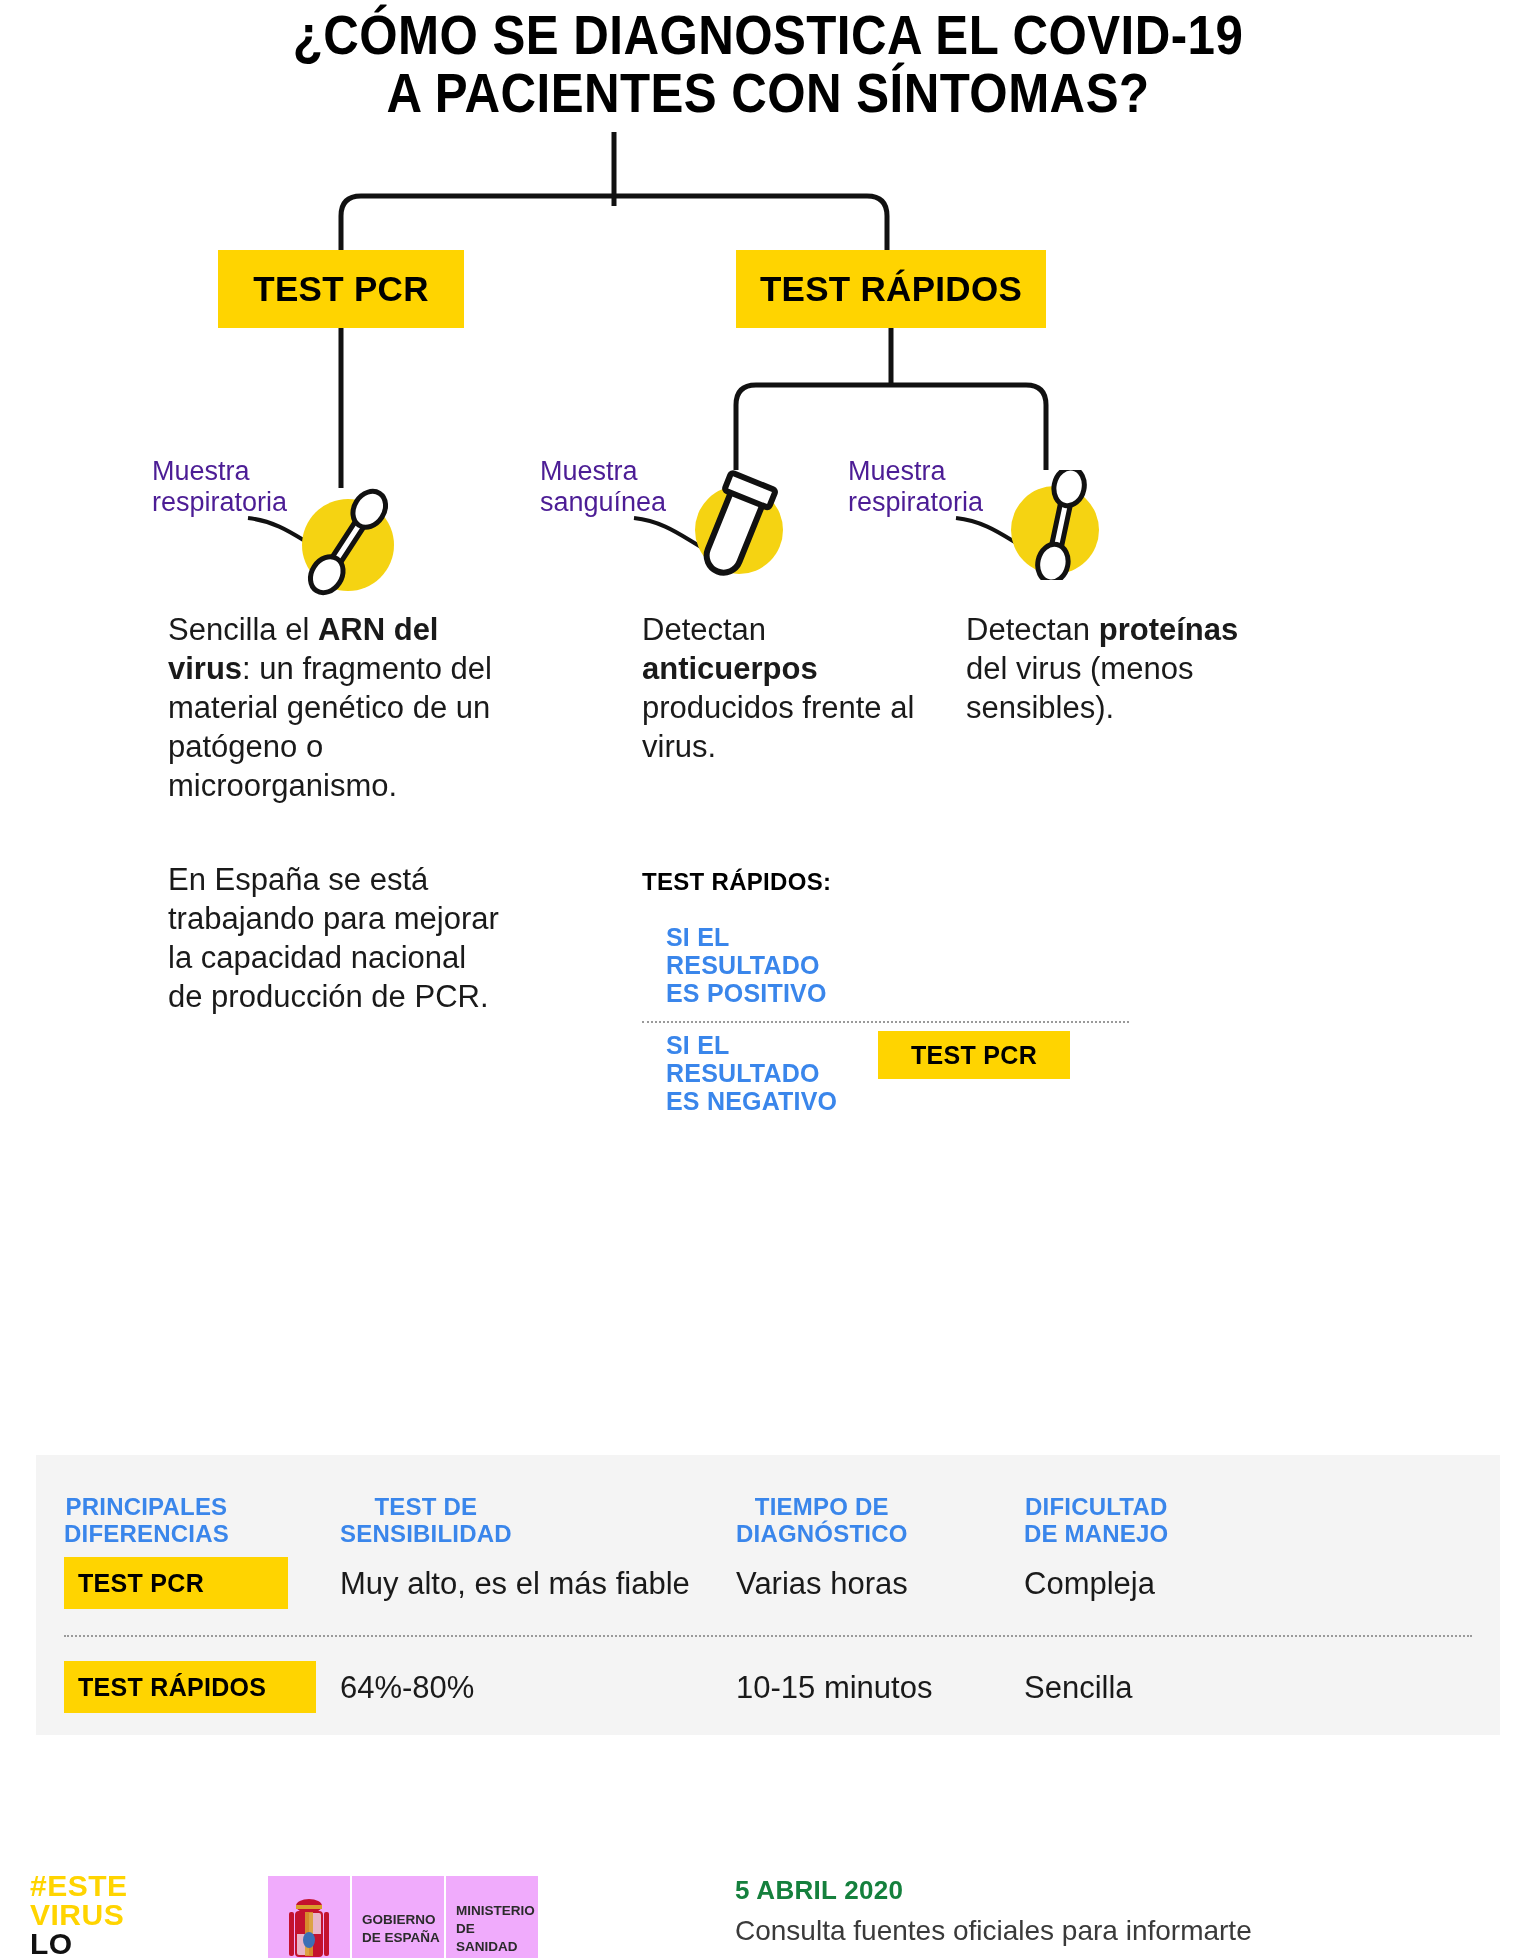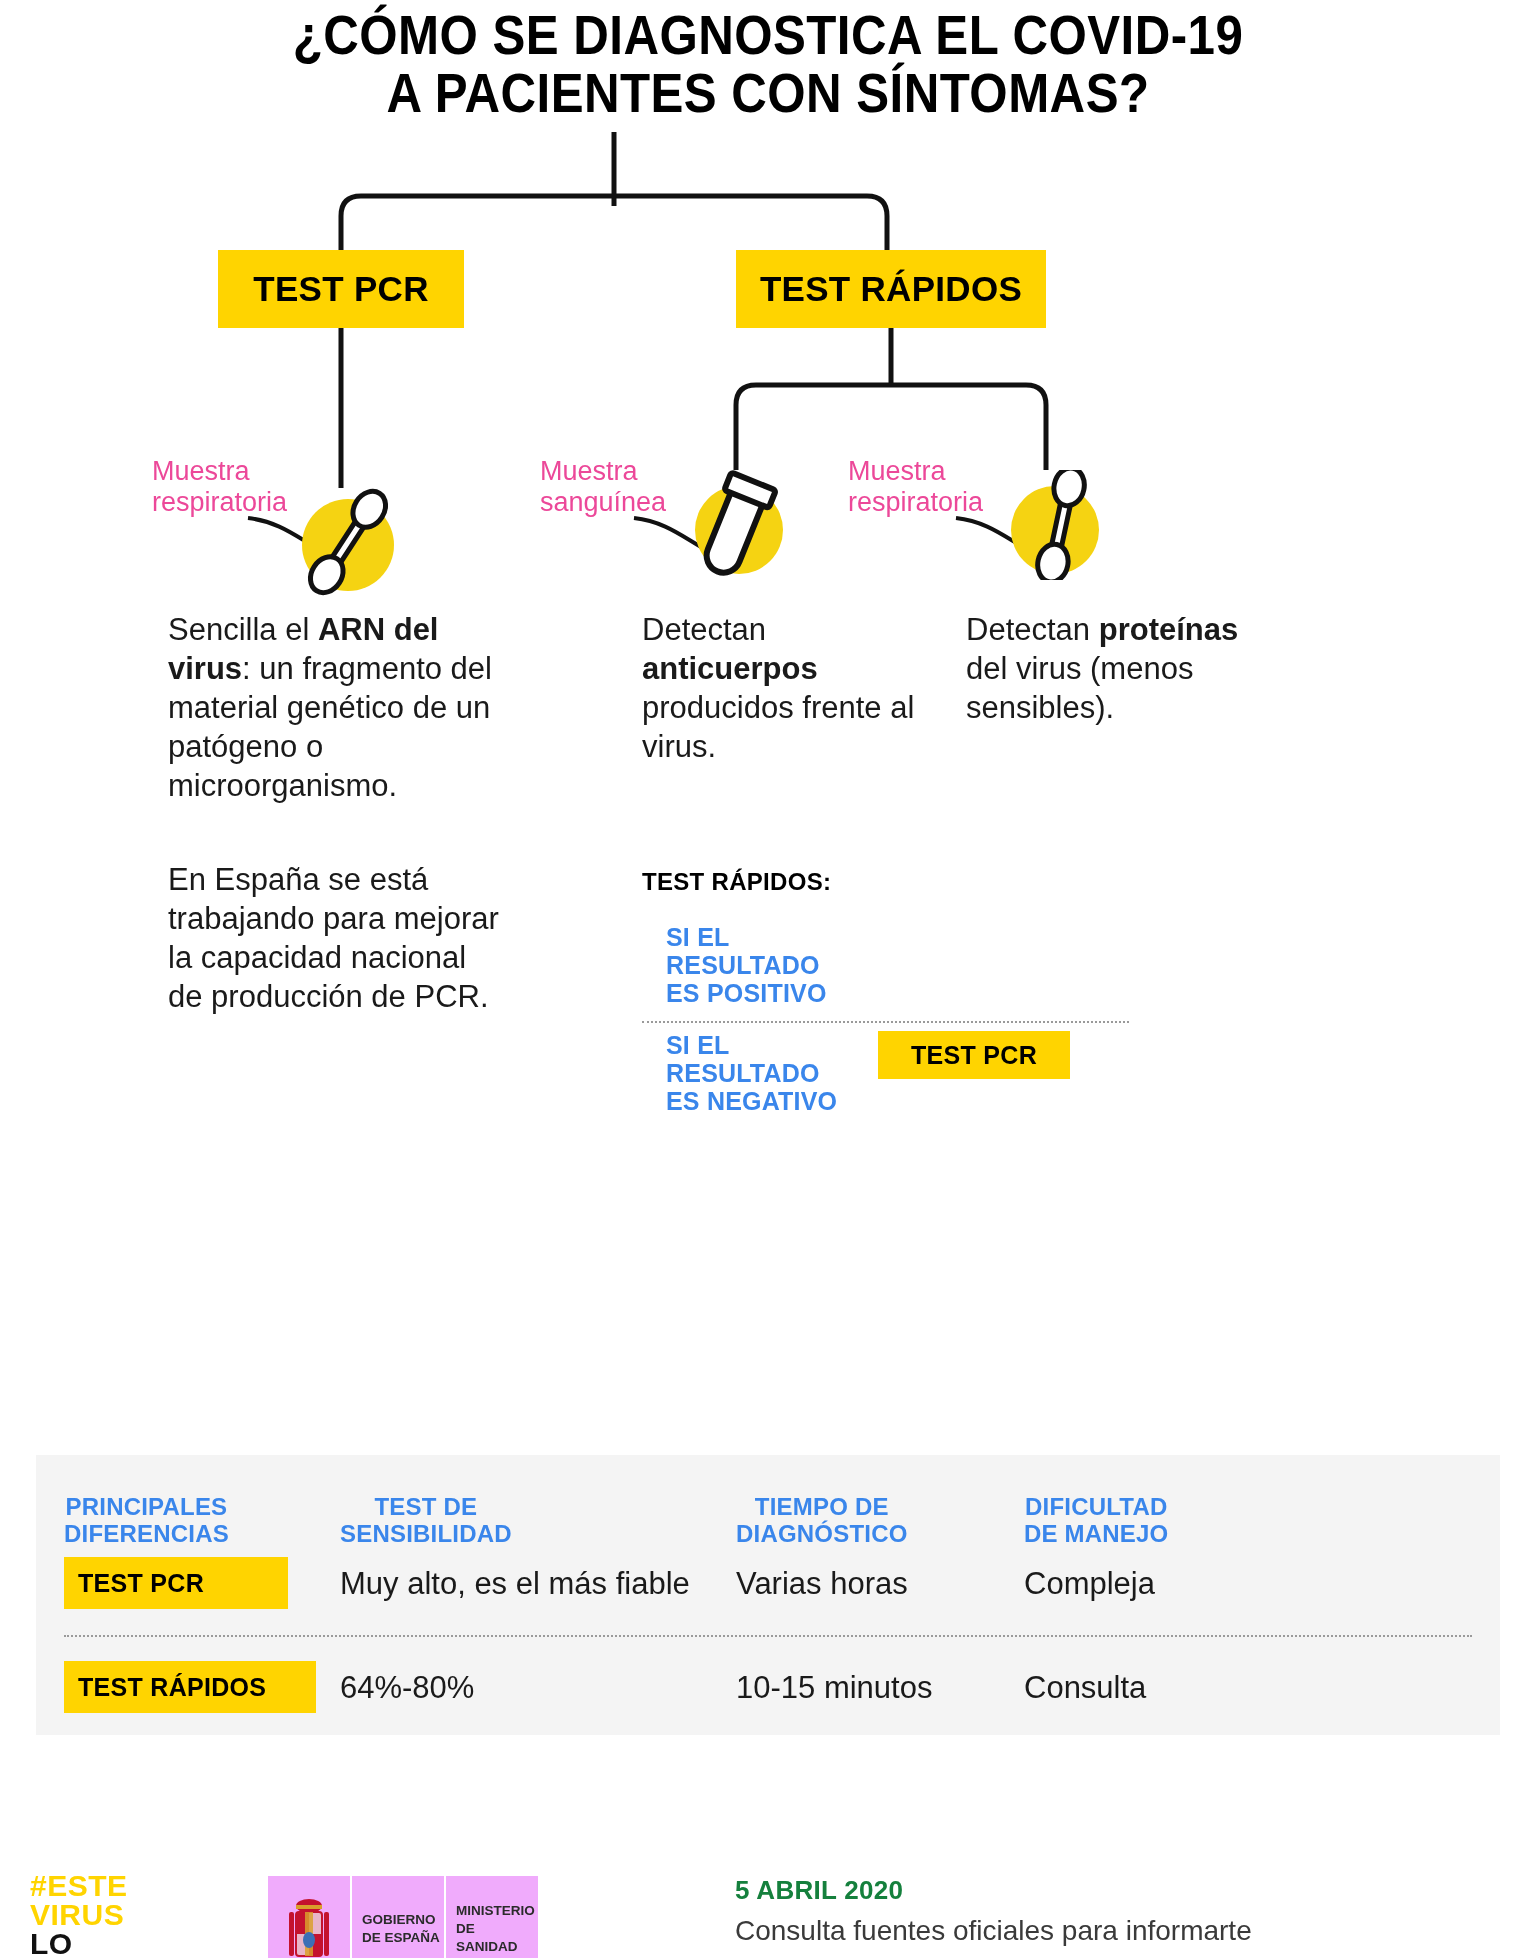--- a/index.html
+++ b/index.html
@@ -60,21 +60,21 @@
   #box-rapidos {
     left: 736px; top: 250px;
     width: 310px; height: 78px;
     font-size: 35px;
   }
 
   
   .sample-label {
     font-size: 27px;
     line-height: 1.15;
-    color: #ec4899;
+    color: #4c1d95;
     font-family: "Liberation Sans", sans-serif;
   }
   #lab-1 { left: 152px; top: 456px; }
   #lab-2 { left: 540px; top: 456px; }
   #lab-3 { left: 848px; top: 456px; }
 
   .icon-wrap { width: 110px; height: 110px; }
   #icon-1 { left: 293px; top: 487px; }
   #icon-2 { left: 681px; top: 470px; }
   #icon-3 { left: 1003px; top: 470px; }
@@ -373,21 +373,21 @@
     <div class="ybox cmp-tag" id="r1-tag">TEST PCR</div>
     <div class="cmp-cell" id="r1-c1">Muy alto, es el más fiable</div>
     <div class="cmp-cell" id="r1-c2">Varias horas</div>
     <div class="cmp-cell" id="r1-c3">Compleja</div>
 
     <div id="cmp-div"></div>
 
     <div class="ybox cmp-tag" id="r2-tag">TEST RÁPIDOS</div>
     <div class="cmp-cell" id="r2-c1">64%-80%</div>
     <div class="cmp-cell" id="r2-c2">10-15 minutos</div>
-    <div class="cmp-cell" id="r2-c3">Consulta</div>
+    <div class="cmp-cell" id="r2-c3">Sencilla</div>
   </div>
 </div>
 
 <div class="abs" id="hashtag">
   <span class="y">#ESTE</span>
   <span class="y">VIRUS</span>
   <span class="k">LO</span>
 
 </div>
 

